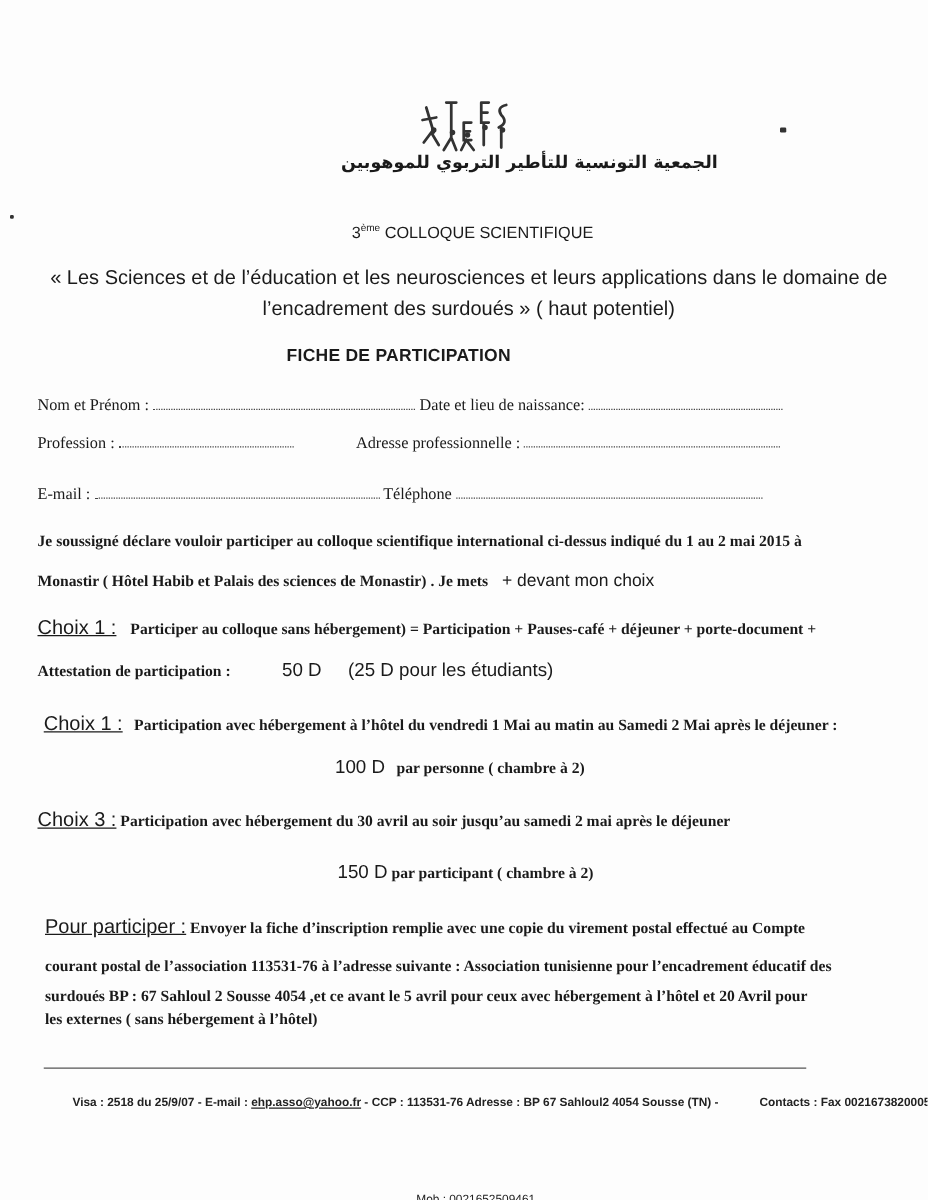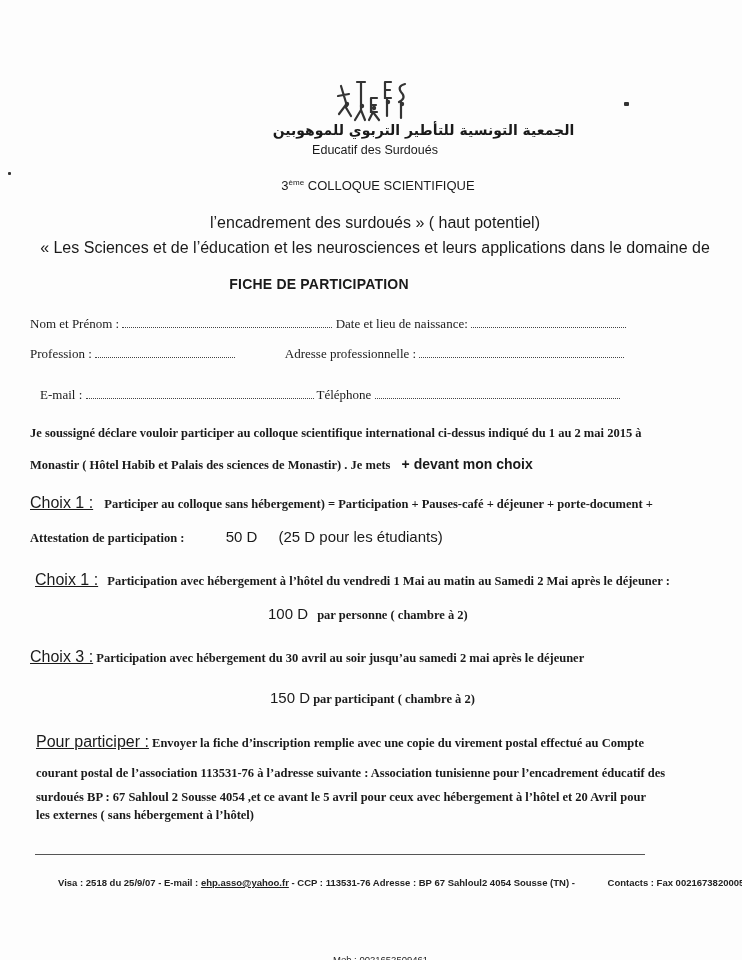--- a/index.html
+++ b/index.html
@@ -50,57 +50,56 @@
     </g>
   </svg>
 </div>
 <div class="abs dot" style="left:624px; top:102px;"></div>
 <div class="abs dot" style="left:8px; top:172px; width:3px; height:3px;"></div>
 
 <div class="abs arabic">
   <span>الجمعية التونسية للتأطير التربوي للموهوبين</span>
 </div>
 <div class="abs assoc">
-  <div>Educatif des Surdoués</div>
 </div>
 <div class="abs colloque">
   <span>3</span><sup>ème</sup>
   <span>COLLOQUE SCIENTIFIQUE</span>
 </div>
 
 <div class="abs title">
+  <div>«  Les Sciences et de l’éducation et les neurosciences et leurs applications dans le domaine de</div>
   <div>l’encadrement des surdoués » ( haut potentiel)</div>
-  <div>«  Les Sciences et de l’éducation et les neurosciences et leurs applications dans le domaine de</div>
 </div>
 <div class="abs fiche">FICHE DE PARTICIPATION</div>
 
 <div class="abs field-row" style="top:316px; left:30px;">
   <span>Nom et Prénom :</span>
   <span class="dots" style="width:210px;"></span>
   <span>Date et lieu de naissance:</span>
   <span class="dots" style="width:155px;"></span>
 </div>
 <div class="abs field-row" style="top:346px; left:30px;">
   <span>Profession :</span>
   <span class="dots" style="width:140px;"></span>
   <span style="display:inline-block; width:44px;"></span>
   <span>Adresse professionnelle :</span>
   <span class="dots" style="width:205px;"></span>
 </div>
-<div class="abs field-row" style="top:387px; left:40px;">
+<div class="abs field-row" style="top:387px; left:30px;">
   <span>E-mail :</span>
   <span class="dots" style="width:228px;"></span>
   <span>Téléphone</span>
   <span class="dots" style="width:245px;"></span>
 </div>
 
 <div class="abs para" style="top:426px; left:30px;">Je soussigné déclare vouloir participer au colloque scientifique international  ci-dessus indiqué du 1 au 2 mai 2015 à</div>
 <div class="abs para" style="top:456px; left:30px;">
   <span>Monastir ( Hôtel Habib et Palais des sciences de Monastir) . Je mets</span>
-  <span style="font-family:'Liberation Sans',sans-serif; font-weight:bold; font-size:14px; margin-left:8px;">+  devant mon choix</span>
+  <span style="font-family:'Liberation Sans',sans-serif; font-weight:normal; font-size:14px; margin-left:8px;">+  devant mon choix</span>
 </div>
 
 <div class="abs para" style="top:494px; left:30px;">
   <span class="choix-label">Choix 1 :</span>
   <span style="margin-left:8px;">Participer au colloque sans hébergement) = Participation + Pauses-café + déjeuner + porte-document   +</span>
 </div>
 <div class="abs para" style="top:528px; left:30px;">
   <span class="small">Attestation de participation   :</span>
   <span class="price" style="margin-left:38px;">50 D</span>
   <span class="price-note" style="margin-left:18px;">(25 D pour les étudiants)</span>

